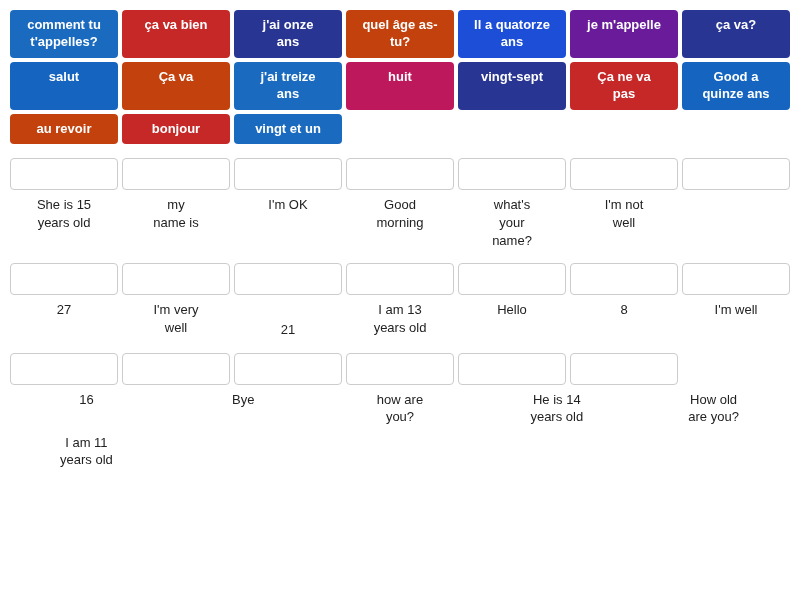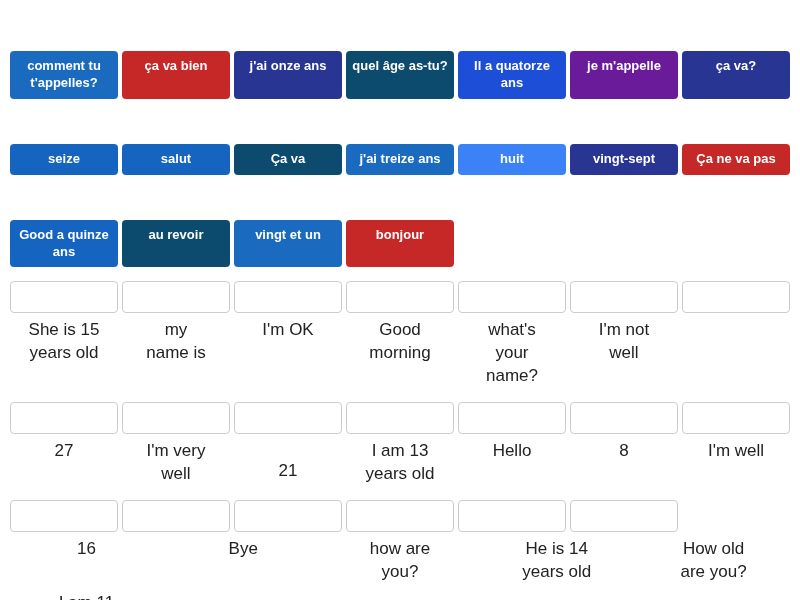--- a/index.html
+++ b/index.html
@@ -14,37 +14,36 @@
     
     .tiles-grid {
       display: grid;
       grid-template-columns: repeat(7, 1fr);
       gap: 4px;
       margin-bottom: 14px;
     }
 
     .tile {
       border-radius: 4px;
-      padding: 7px 6px;
+      padding: 7px 16px;
       text-align: center;
       font-size: 13px;
       font-weight: bold;
       color: #fff;
       cursor: grab;
       line-height: 1.3;
-      margin-top: 41px;
     }
 
     .tile-blue { background: #1a6bbf; }
-    .tile-teal { background: #0c4a6e; }
+    .tile-teal { background: #c2410c; }
     .tile-purple { background: #6a1b9a; }
     .tile-cyan { background: #1d4ed8; }
     .tile-pink { background: #c62828; }
     .tile-indigo { background: #283593; }
-    .tile-dark-teal { background: #3b82f6; }
+    .tile-dark-teal { background: #be185d; }
     .tile-dark-blue { background: #1565c0; }
 
     
     .match-section {
       margin-bottom: 10px;
     }
 
     .match-row {
       display: grid;
       grid-template-columns: repeat(7, 1fr);
@@ -70,48 +69,47 @@
     .label-row-7 {
       grid-template-columns: repeat(7, 1fr);
     }
 
     .label-row-6 {
       grid-template-columns: repeat(6, 1fr);
     }
 
     .label-cell {
       text-align: center;
-      font-size: 17px;
+      font-size: 13px;
       color: #222;
       line-height: 1.35;
       padding: 2px 2px;
     }
   </style>
 </head>
 <body>
 
 <div class="tiles-grid">
 <div class="tile tile-blue">comment tu t'appelles?</div>
     <div class="tile tile-pink">ça va bien</div>
     <div class="tile tile-indigo">j'ai onze ans</div>
     <div class="tile tile-teal">quel âge as-tu?</div>
     <div class="tile tile-cyan">Il a quatorze ans</div>
     <div class="tile tile-purple">je m'appelle</div>
     <div class="tile tile-indigo">ça va?</div>
-    <div class="tile tile-dark-blue">seize</div>
     <div class="tile tile-dark-blue">salut</div>
     <div class="tile tile-teal">Ça va</div>
     <div class="tile tile-blue">j'ai treize ans</div>
     <div class="tile tile-dark-teal">huit</div>
     <div class="tile tile-indigo">vingt-sept</div>
     <div class="tile tile-pink">Ça ne va pas</div>
     <div class="tile tile-dark-blue">Good a quinze ans</div>
     <div class="tile tile-teal">au revoir</div>
+    <div class="tile tile-pink">bonjour</div>
     <div class="tile tile-blue">vingt et un</div>
-    <div class="tile tile-pink">bonjour</div>
     <div style="visibility: hidden;"></div>
   </div>
 
 <div>
 <div class="match-section">
       <div class="match-row">
         <div class="drop-box"></div>
         <div class="drop-box"></div>
         <div class="drop-box"></div>
         <div class="drop-box"></div>

